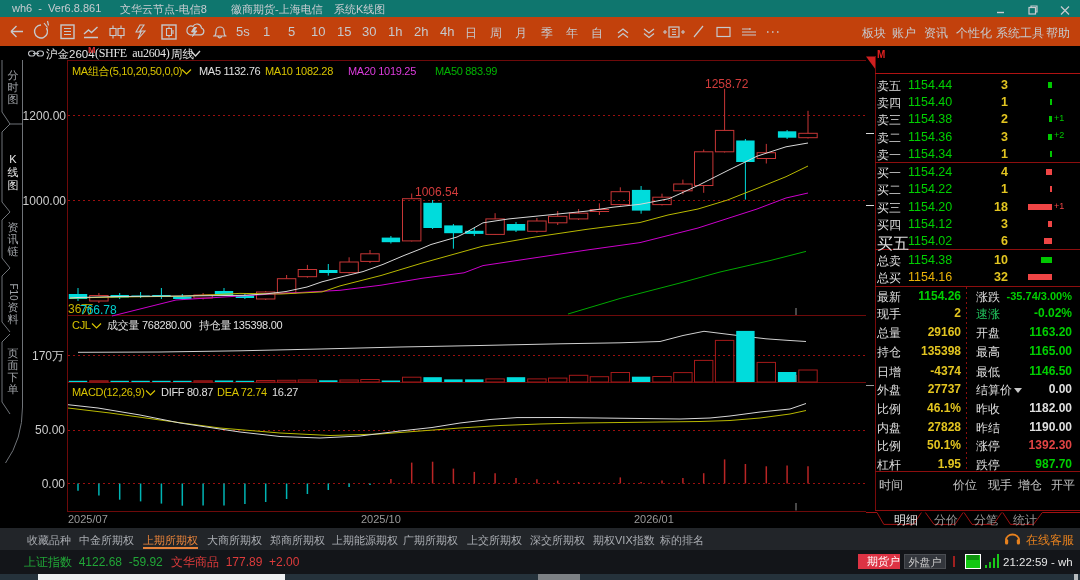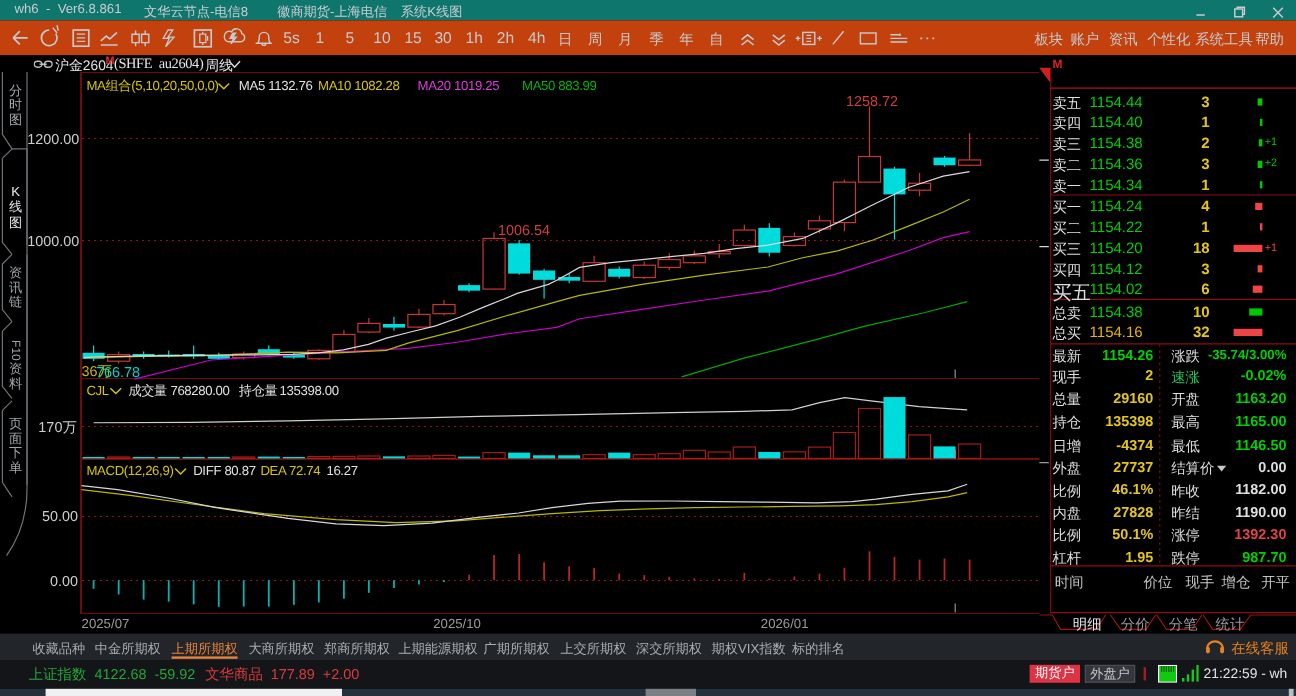--- a/index.html
+++ b/index.html
@@ -519,21 +519,21 @@
       <path d="M2 9 a6.5 5.5 0 0 1 13 0" fill="none" stroke="#e8821e" stroke-width="1.8"></path>
       <rect x="1" y="8" width="3.2" height="5.5" rx="1.5" fill="#e8821e"></rect>
       <rect x="12.8" y="8" width="3.2" height="5.5" rx="1.5" fill="#e8821e"></rect>
     </svg>
     <span style="left:1026px;color:#e8821e;font-size:12px;top:4px">在线客服</span>
   </div>
 
   <div class="abs" id="statusbar">
     <span class="abs" style="left:24px;top:4px;color:#21a637;font-size:12px">上证指数&nbsp; 4122.68&nbsp; -59.92</span>
     <span class="abs" style="left:171px;top:4px;color:#dd3b3b;font-size:12px">文华商品&nbsp; 177.89&nbsp; +2.00</span>
-    <span class="abs" style="left:858px;top:4px;width:42px;height:15px;background:#dd3344;color:#fff;font-size:11px;text-align:center;line-height:15px">期货户</span>
+    <span class="abs" style="left:858px;top:4px;width:42px;height:15px;background:#dd3344;color:#fff;font-size:11px;text-align:right;line-height:15px">期货户</span>
     <span class="abs" style="left:904px;top:4px;width:42px;height:15px;background:#33363c;border:1px solid #4a4d52;color:#c8c8c8;font-size:11px;text-align:center;line-height:14px">外盘户</span>
     <span class="abs" style="left:953px;top:6px;width:2px;height:11px;background:#a02020"></span>
     <svg class="abs" style="left:965px;top:4px" width="16" height="15" viewBox="0 0 16 15">
       <rect x="0" y="0" width="16" height="15" fill="#fff"></rect>
       <rect x="1" y="1" width="14" height="13" fill="#12c912"></rect>
       <g stroke="#0a5d0a" stroke-width="1">
         <line x1="3" y1="1" x2="3" y2="6"></line>
           <line x1="5" y1="1" x2="5" y2="6"></line>
         <line x1="7" y1="1" x2="7" y2="6"></line>
           <line x1="9" y1="1" x2="9" y2="6"></line>

